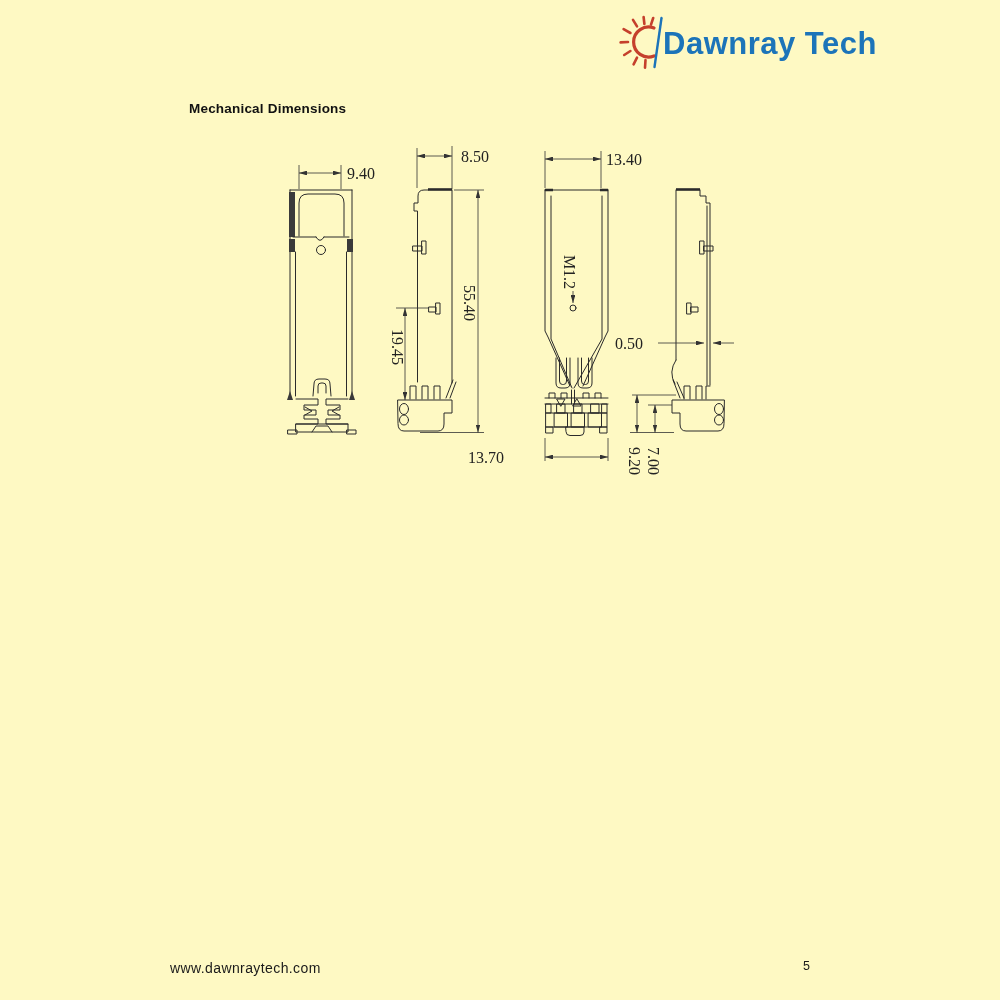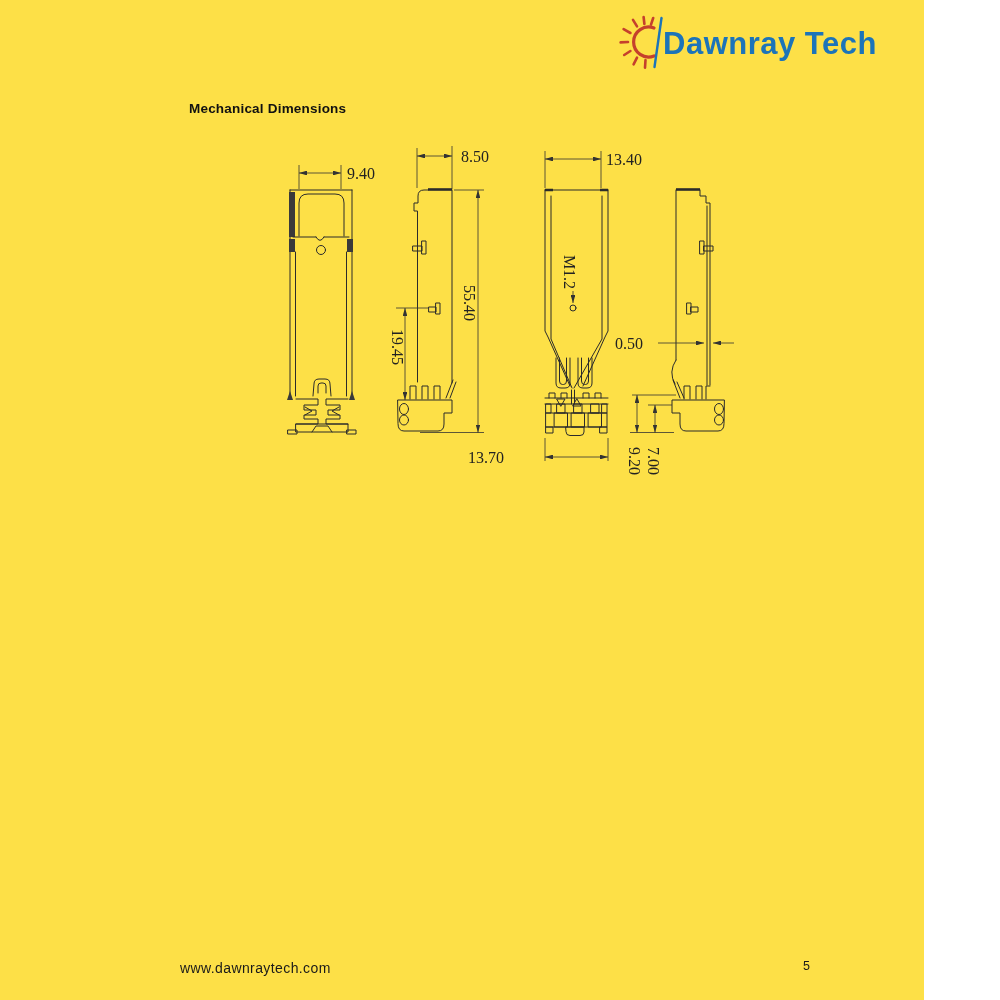--- a/index.html
+++ b/index.html
@@ -1,25 +1,25 @@
 <!DOCTYPE html>
 <html><head>
 <meta charset="utf-8">
 <style>
   html,body{margin:0;padding:0;background:#fff;}
-  .page{position:relative;width:924px;height:1000px;background:#fde047;overflow:hidden;
+  .page{position:relative;width:1000px;height:1000px;background:#fef9c3;overflow:hidden;
         font-family:"Liberation Sans",sans-serif;color:#111;}
   .logo{position:absolute;left:618px;top:14px;display:flex;align-items:center;}
   .logo-sun{display:block;}
   .logo-text{font-size:31px;font-weight:bold;color:#1c74b9;margin-left:-9px;letter-spacing:0.5px;
              font-family:"Liberation Sans",sans-serif;}
   .title{position:absolute;left:189px;top:101px;margin:0;font-size:13.5px;font-weight:bold;
          color:#111;letter-spacing:0.2px;text-align:center;}
   .drawing{position:absolute;left:0;top:0;width:1000px;height:1000px;}
-  .footer-url{position:absolute;left:180px;top:960px;font-size:14px;color:#1a1a1a;letter-spacing:0.4px;}
+  .footer-url{position:absolute;left:170px;top:960px;font-size:14px;color:#1a1a1a;letter-spacing:0.4px;}
   .page-num{position:absolute;left:803px;top:959px;font-size:12.5px;color:#1a1a1a;}
   
   .o{fill:none;stroke:#2b2b2b;stroke-width:1;stroke-linejoin:round;stroke-linecap:round;}
   .thick{fill:none;stroke:#2b2b2b;stroke-width:2.6;}
   .fillb{fill:#3a3a3a;stroke:none;}
   .dl{fill:none;stroke:#333;stroke-width:0.8;}
   .dim{font-family:"Liberation Serif",serif;font-size:16px;fill:#222;}
 </style>
 </head>
 <body>

